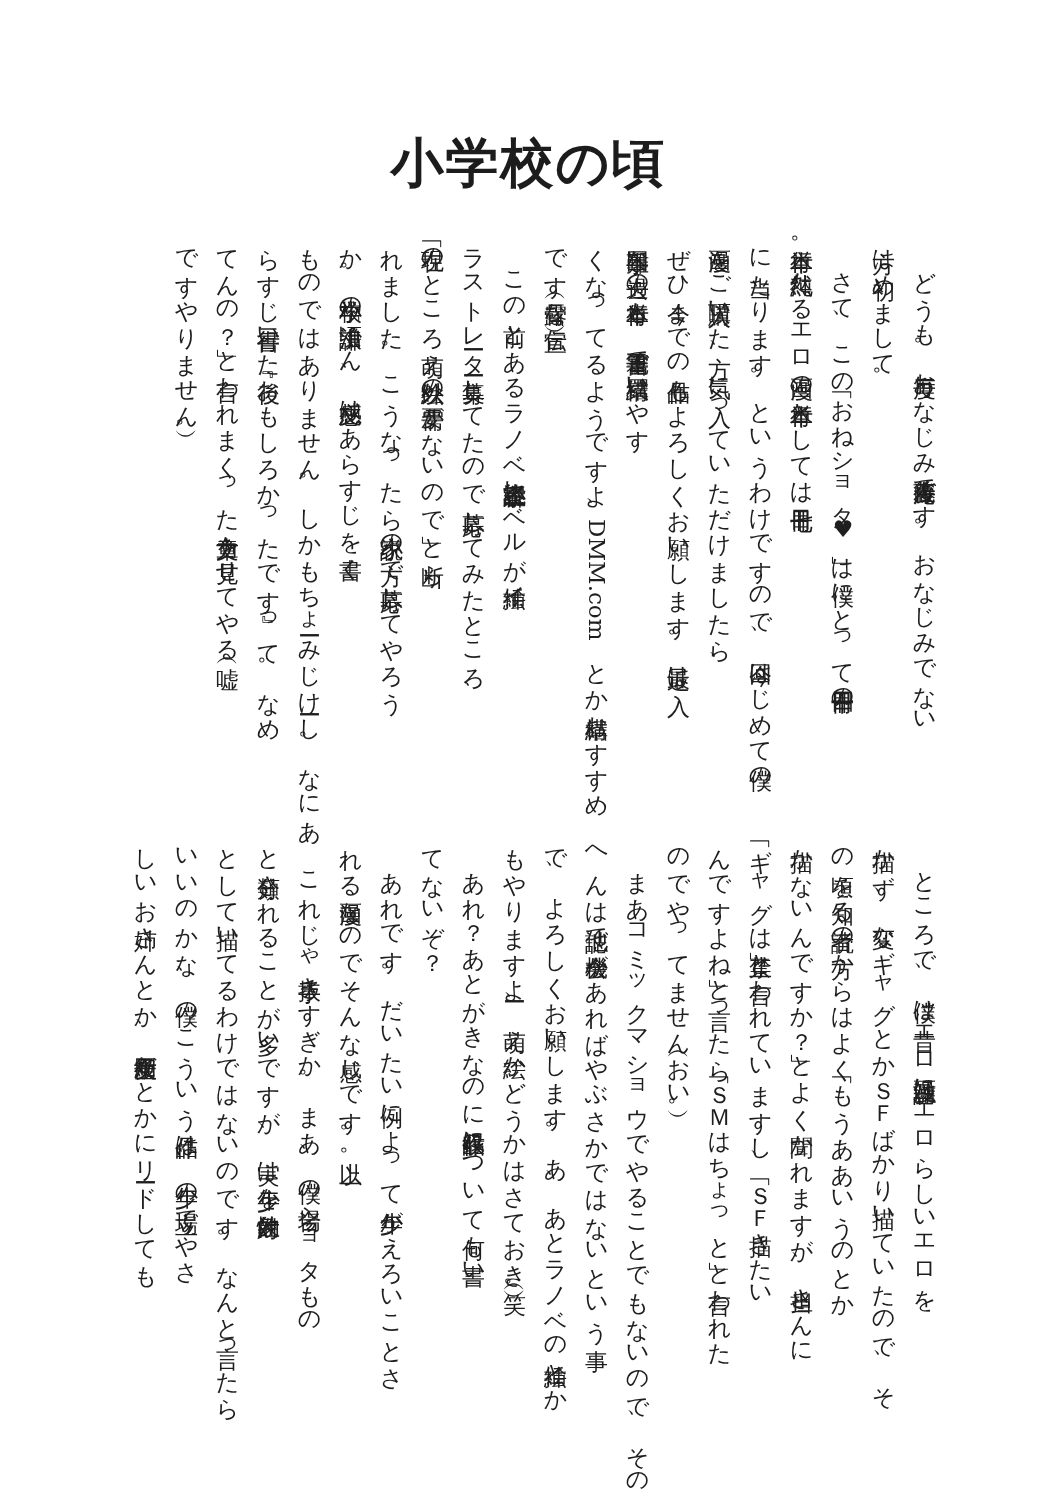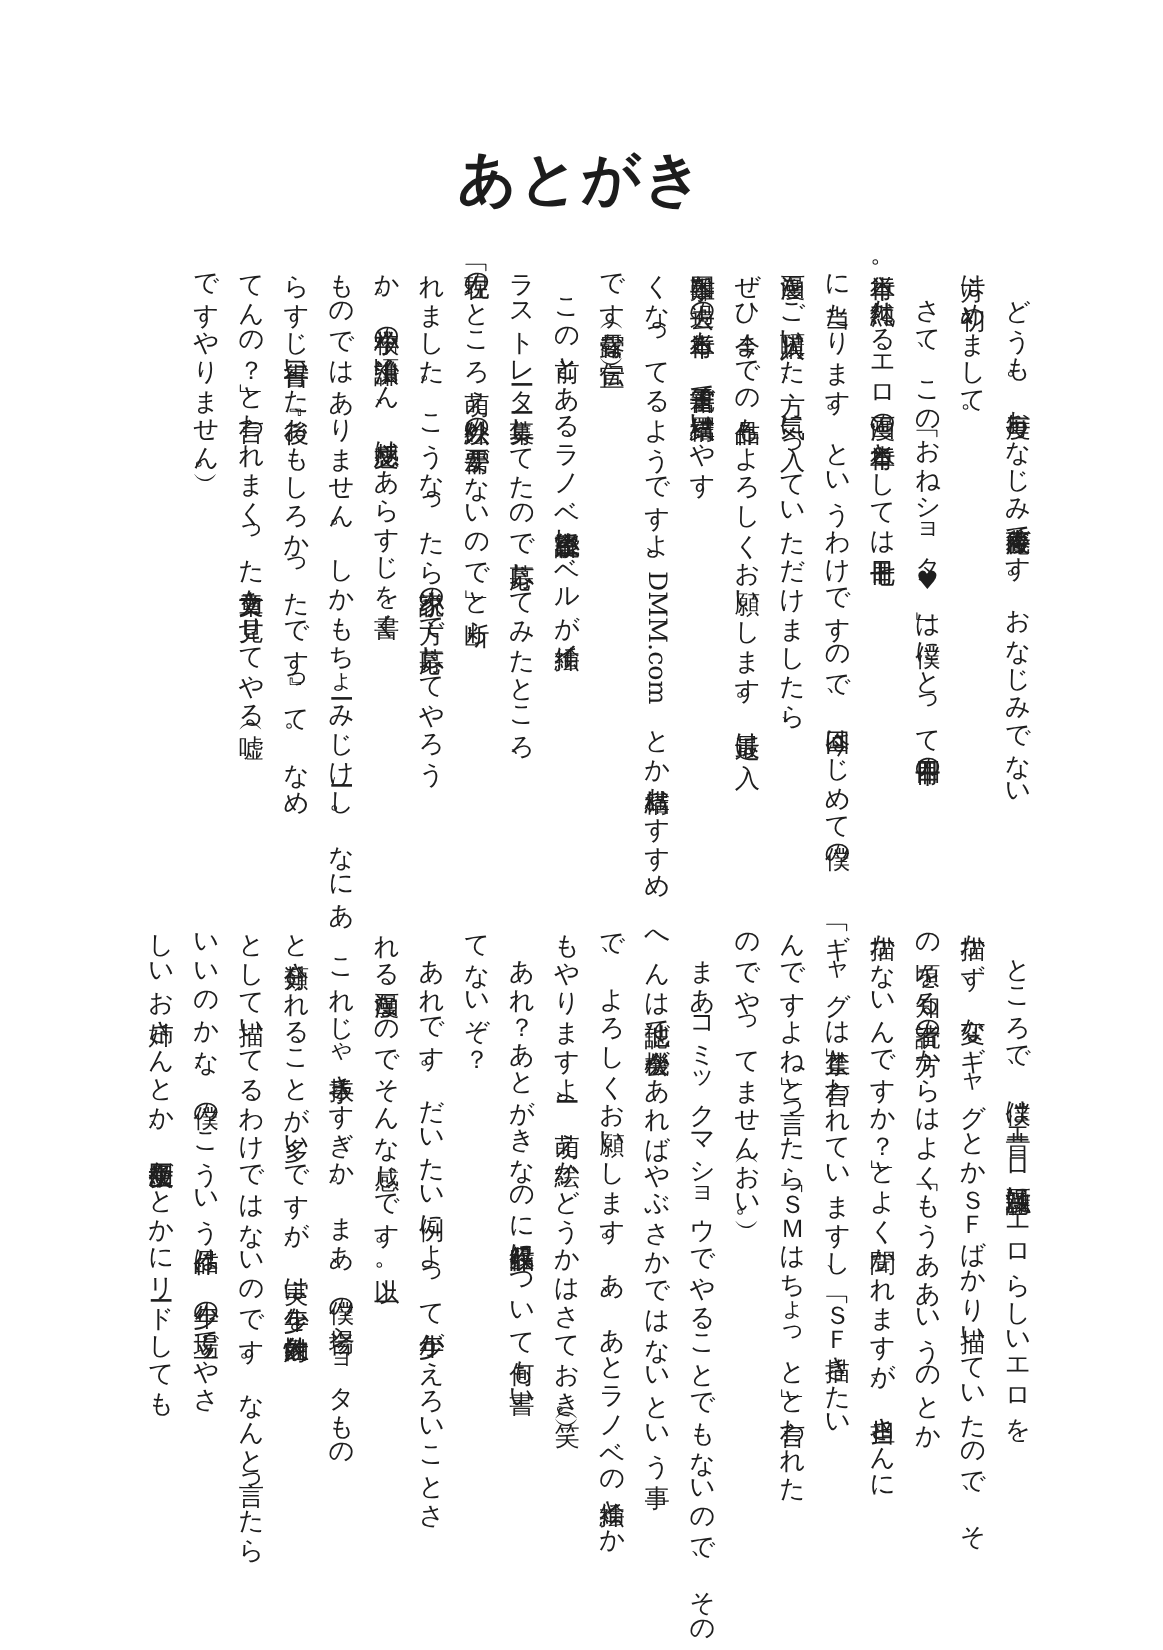--- a/index.html
+++ b/index.html
@@ -41,21 +41,21 @@
     height: 578px;
     white-space: nowrap;
   }
   .indent { text-indent: 23px; }
 </style>
 </head>
 <body>
 
 <div>
 
-  <h1 class="page-title">あとがき</h1>
+  <h1 class="page-title">小学校の頃</h1>
 
   <div class="vblock block-top">
     <div class="vline indent">どうも。毎度おなじみ後藤寿庵です。おなじみでない</div>
     <div class="vline">方は初めまして。</div>
     <div class="vline indent">さて、この「おねショタ♥」は僕にとって十四冊目の</div>
     <div class="vline">単行本。純然たるエロ漫画の単行本としては七冊目</div>
     <div class="vline">に当たります。というわけですので、今回はじめて僕の</div>
     <div class="vline">漫画をご購入頂いた方、気に入っていただけましたら、</div>
     <div class="vline">ぜひ今までの作品もよろしくお願いします。最近は入</div>
     <div class="vline">手困難な過去の単行本も、電子書籍で結構買いやす</div>

